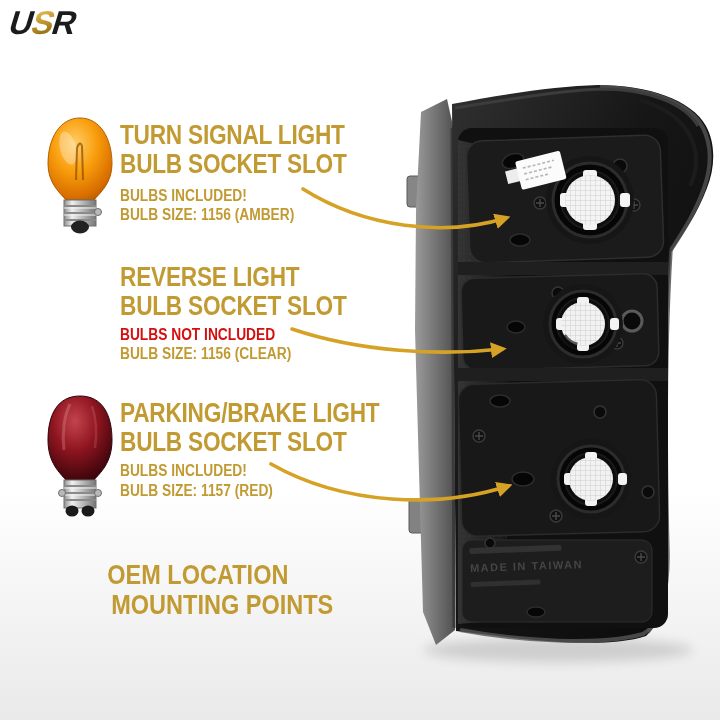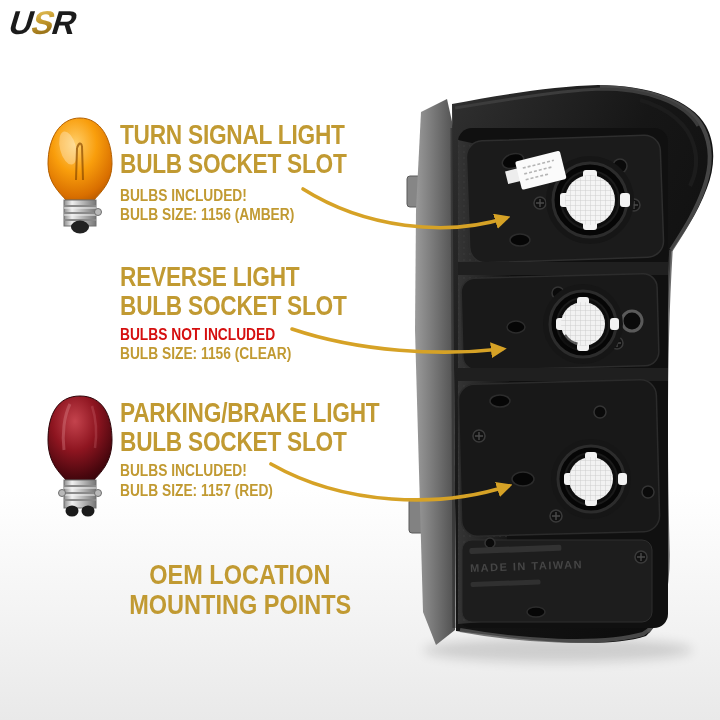--- a/index.html
+++ b/index.html
@@ -13,21 +13,21 @@
         font-weight:bold;font-size:33px;letter-spacing:-1px;white-space:nowrap;}
   .logo .lk{color:#1b1b1b;}
   .logo .lg{color:var(--gold);background:linear-gradient(160deg,#e9c763 10%,#c59a2e 45%,#8a6410 90%);
             -webkit-background-clip:text;background-clip:text;-webkit-text-fill-color:transparent;}
   
   .ttl{position:absolute;color:var(--gold);font-weight:bold;font-size:27px;line-height:29px;
        transform:scaleX(.84);transform-origin:left top;white-space:nowrap;letter-spacing:-.3px;}
   .sub{position:absolute;font-weight:bold;font-size:16px;line-height:19px;color:var(--gold);
        transform:scaleX(.86);transform-origin:left top;white-space:nowrap;}
   .sub.red{color:var(--red);}
-  .oem{position:absolute;left:90px;top:560px;width:300px;text-align:center;color:var(--gold);
+  .oem{position:absolute;left:90px;top:560px;width:300px;color:var(--gold);
        font-weight:bold;font-size:28px;line-height:30px;}
   .oem div{display:inline-block;transform:scaleX(.84);transform-origin:center top;white-space:nowrap;}
   
   .abs{position:absolute;}
   svg{display:block;}
   marker path{fill:var(--arrow);}
   .arrow{stroke:var(--arrow);stroke-width:3.6;fill:none;stroke-linecap:round;}
 </style>
 </head>
 <body>

